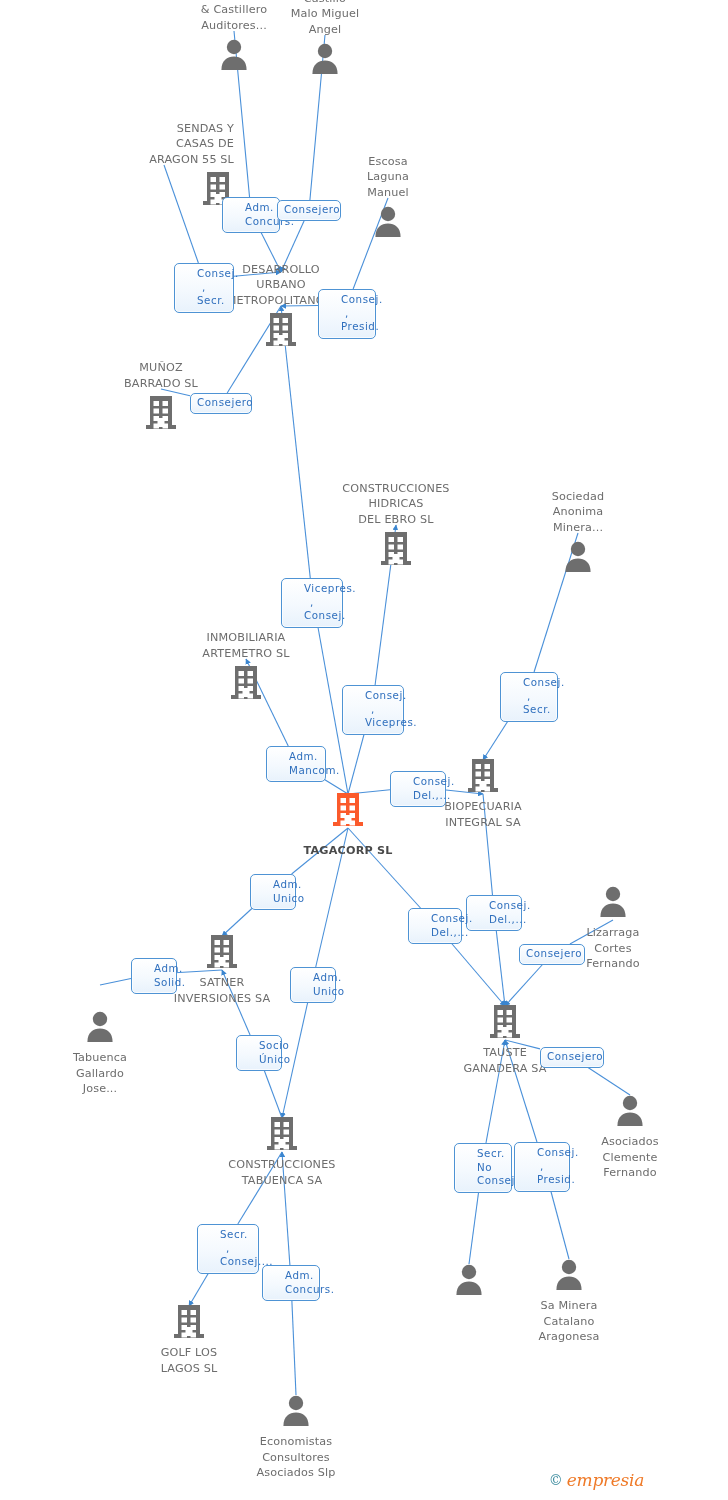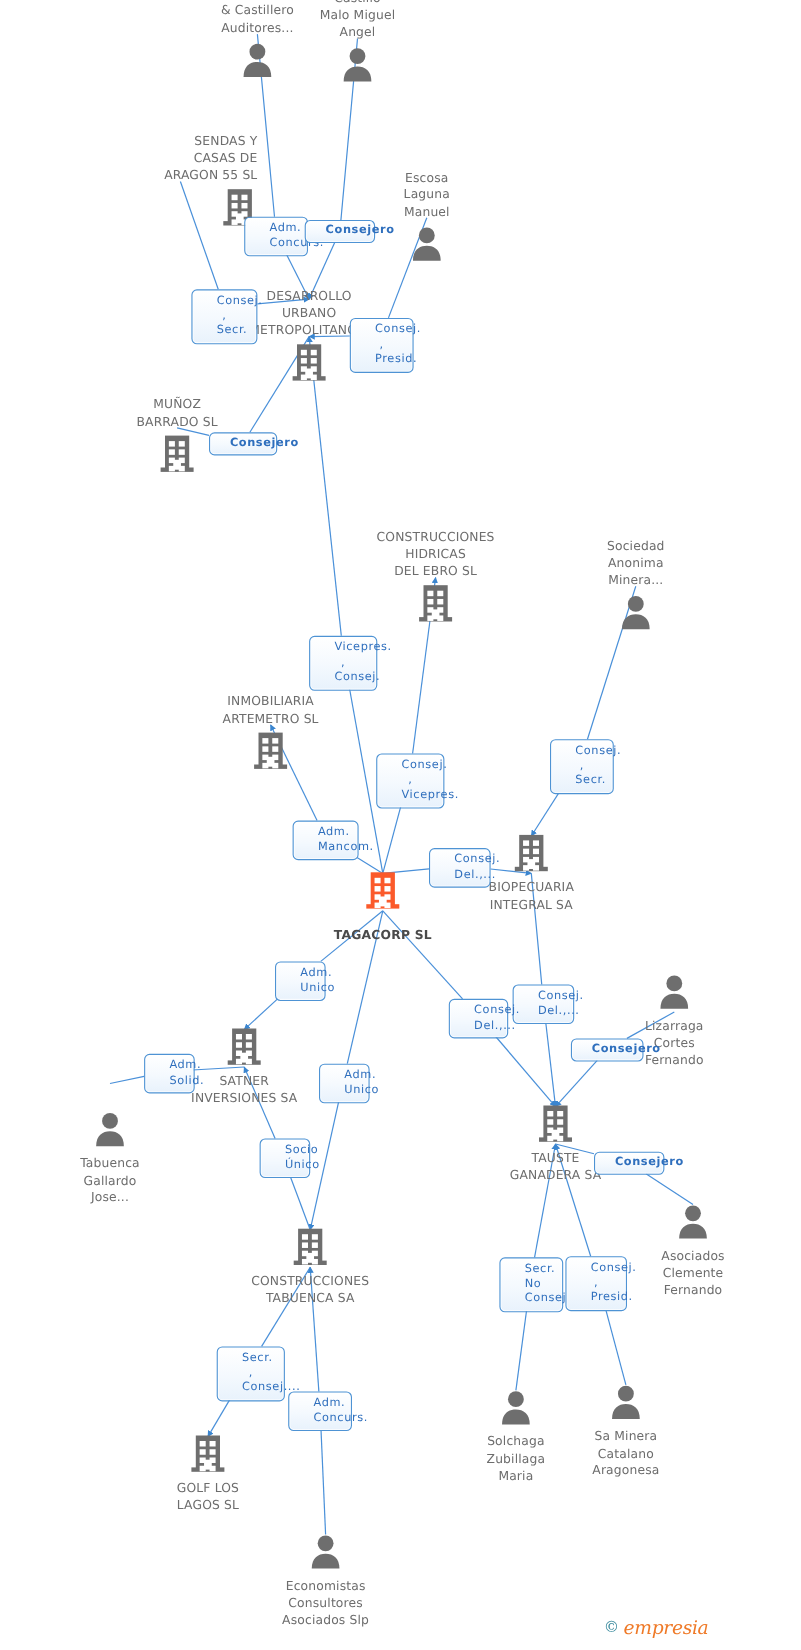--- a/index.html
+++ b/index.html
@@ -55,21 +55,21 @@
     color: #2f6fbd;
     font-size: 10.3px;
     line-height: 13.6px;
     letter-spacing: 0.55px;
     text-align: center;
     padding: 3px 22px 4px;
     white-space: pre-line;
     box-shadow: 0 0 0 1px rgba(255,255,255,0.7) inset;
     z-index: 5;
   }
-  .rolebox.one-line { padding: 2px 18px 3px; font-weight: bold; }
+  .rolebox.one-line { padding: 2px 6px 3px; }
   
   #watermark {
     position: absolute;
     right: 8px; bottom: 10px;
     display: flex; align-items: center;
     font-size: 15px;
     z-index: 20;
   }
   #watermark .cmark {
     color: #3b8b9e; font-size: 14px; margin-right: 4px;
@@ -376,23 +376,20 @@
     <rect x="12.5" y="24" width="7" height="9" fill="#fff"></rect>
   </svg></div>
         <div class="label">CONSTRUCCIONES
 TABUENCA SA</div>
       </div>
       <div class="node below" style="left: 469px; top: 1261px;">
         <div class="icon-wrap"><svg width="32" height="38" viewBox="0 0 32 38">
     <circle cx="16" cy="11" r="7.2" fill="#6E6E6E"></circle>
     <path d="M3.4 34 C3.4 24.2 9.2 20.4 16 20.4 C22.8 20.4 28.6 24.2 28.6 34 Z" fill="#6E6E6E"></path>
   </svg></div>
-        <div class="label">Solchaga
-Zubillaga
-Maria</div>
       </div>
       <div class="node below" style="left: 569px; top: 1256px;">
         <div class="icon-wrap"><svg width="32" height="38" viewBox="0 0 32 38">
     <circle cx="16" cy="11" r="7.2" fill="#6E6E6E"></circle>
     <path d="M3.4 34 C3.4 24.2 9.2 20.4 16 20.4 C22.8 20.4 28.6 24.2 28.6 34 Z" fill="#6E6E6E"></path>
   </svg></div>
         <div class="label">Sa Minera
 Catalano
 Aragonesa</div>
       </div>

